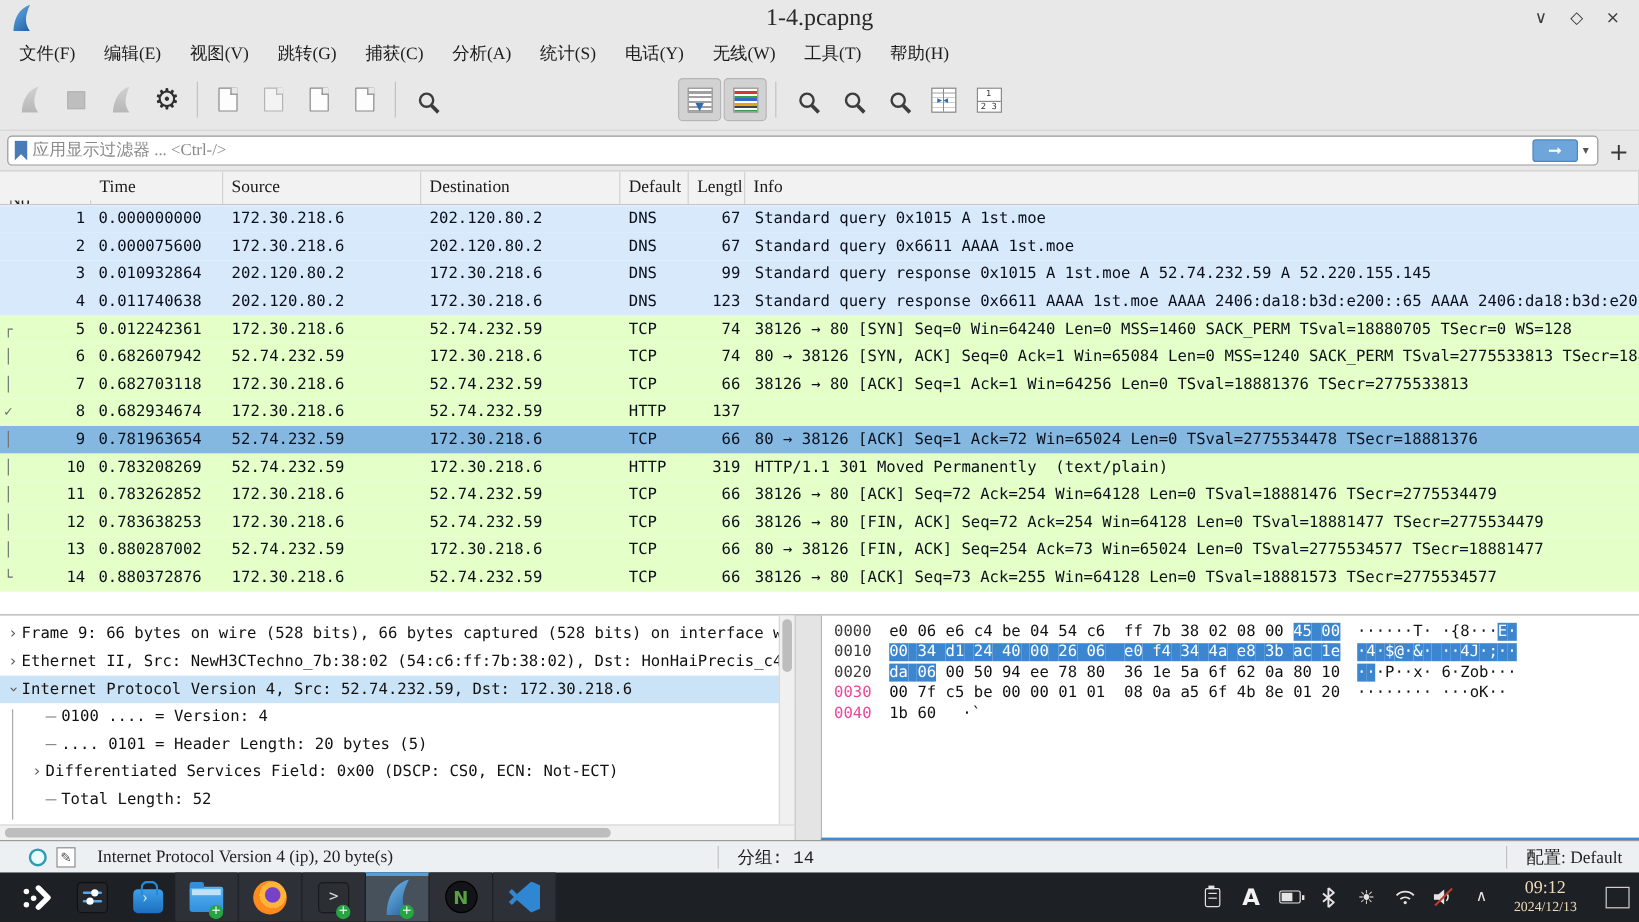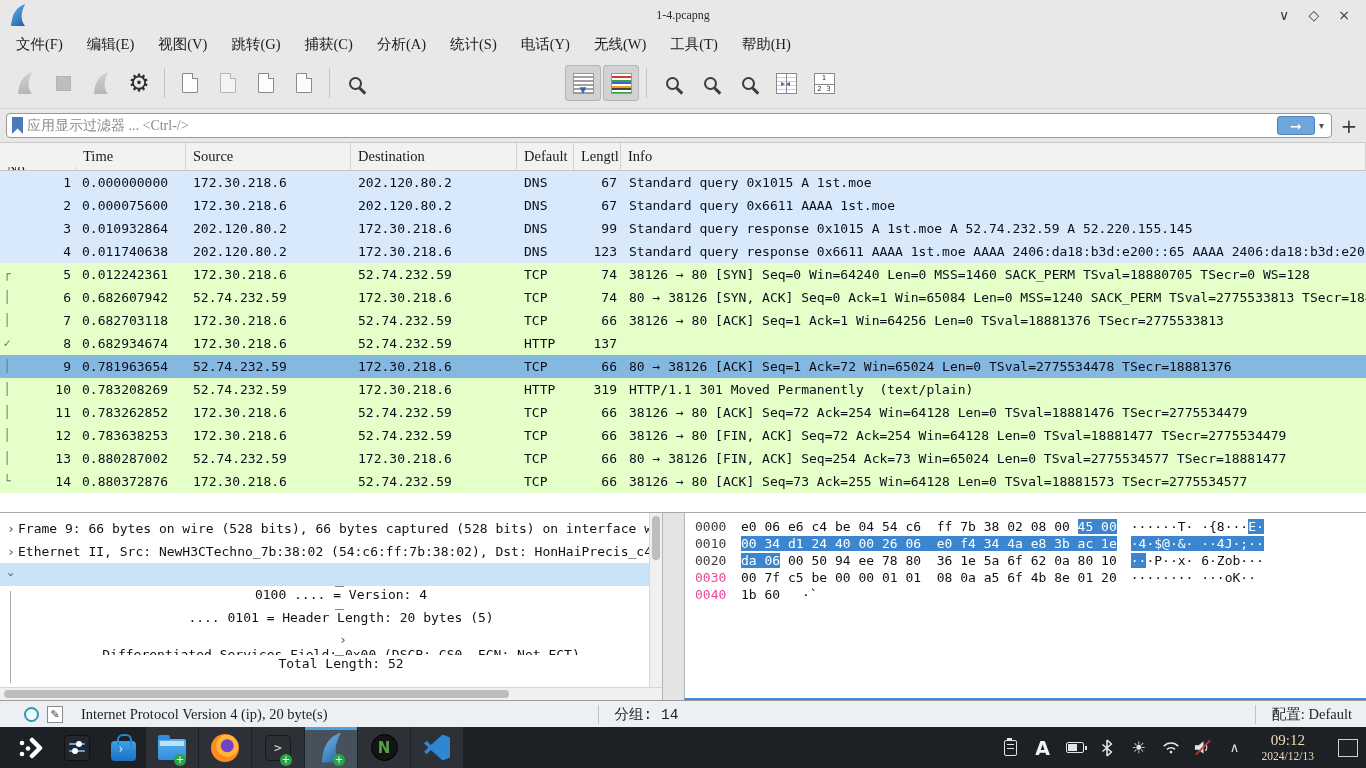--- a/index.html
+++ b/index.html
@@ -5,21 +5,21 @@
   * { margin:0; padding:0; box-sizing:border-box; }
   html,body { width:1366px; height:768px; overflow:hidden; background:#000; }
   body { font-family:"Liberation Serif", serif; }
   #window { width:1366px; height:727px; background:#e8e8e8; display:flex; flex-direction:column; }
 
   
   .titlebar { height:30px; display:flex; align-items:center; position:relative; flex:0 0 auto; }
   .title-fin { width:16px; height:22px; margin-left:10px;
     background:linear-gradient(135deg,#6db3e8,#1b5ea6);
     clip-path:path("M1 22 C2 9 7 3 15 0 C11 9 10 15 15 22 Z"); }
-  .title-text { position:absolute; left:0; right:0; text-align:center; font-size:12px; color:#2a2a2a; }
+  .title-text { position:absolute; left:0; right:0; text-align:center; font-size:20px; color:#2a2a2a; }
   .win-controls { margin-left:auto; display:flex; gap:10px; padding-right:12px; z-index:2; }
   .win-btn { width:20px; height:20px; display:flex; align-items:center; justify-content:center;
     font-size:14px; color:#3a3a3a; font-family:"DejaVu Sans",sans-serif; }
 
   
   .menubar { height:28px; display:flex; align-items:center; padding-left:4px; flex:0 0 auto; }
   .mitem { padding:2px 12px; font-size:14.5px; color:#1c1c1c; }
 
   
   .toolbar { height:50px; display:flex; align-items:center; padding:0 6px; flex:0 0 auto; }
@@ -109,21 +109,21 @@
   .details-pane { width:663px; background:#fff; border-right:1px solid #b5b5b5; display:flex;
     flex-direction:column; position:relative; }
   .dlines { flex:1; overflow:hidden; padding-top:4px; font-family:"DejaVu Sans Mono",monospace;
     font-size:13px; color:#111; position:relative; }
   .dguide { position:absolute; left:10px; top:78px; width:1px; height:92px; background:#a9a9a9; }
   .dline { height:23px; display:flex; align-items:center; white-space:pre; overflow:hidden; }
   .dline.sel { background:#cbe3f6; }
   .dexp { width:14px; margin-left:4px; color:#555; font-size:13px; text-align:center;
     font-family:"DejaVu Sans",sans-serif; flex:0 0 auto; }
   .dexp.open { transform:rotate(90deg); }
-  .dline.child { padding-left:20px;flex-direction:column; }
+  .dline.child { padding-left:20px; }
   .ddash { width:9px; height:1px; background:#8a8a8a; margin-right:4px; flex:0 0 auto; }
   .vscroll { position:absolute; right:0; top:0; bottom:13px; width:13px; background:#f0f0f0;
     border-left:1px solid #d8d8d8; }
   .vthumb { position:absolute; top:3px; left:2px; width:8px; height:44px; background:#bdbdbd; border-radius:4px; }
   .hscroll { height:13px; background:#f0f0f0; border-top:1px solid #d8d8d8; position:relative; flex:0 0 auto; }
   .hthumb { position:absolute; top:2px; left:4px; width:505px; height:8px; background:#bdbdbd; border-radius:4px; }
   .pane-splitter { width:21px; background:#e4e4e4; }
   .hex-pane { flex:1; background:#fff; border-left:1px solid #b5b5b5; border-bottom:2px solid #3d8ad8;
     padding:6px 0 0 10px; font-family:"DejaVu Sans Mono",monospace; font-size:13px; color:#111; overflow:hidden; }
   .hrow { height:17px; display:flex; white-space:pre; }
@@ -336,21 +336,21 @@
       <div class="prow tcp"><span class="pc pc-no"><span class="pmark">│</span><span class="pnum">13</span></span><span class="pc pc-time">0.880287002</span><span class="pc pc-src">52.74.232.59</span><span class="pc pc-dst">172.30.218.6</span><span class="pc pc-proto">TCP</span><span class="pc pc-len">66</span><span class="pc pc-info">80 → 38126 [FIN, ACK] Seq=254 Ack=73 Win=65024 Len=0 TSval=2775534577 TSecr=18881477</span></div>
       <div class="prow tcp"><span class="pc pc-no"><span class="pmark">└</span><span class="pnum">14</span></span><span class="pc pc-time">0.880372876</span><span class="pc pc-src">172.30.218.6</span><span class="pc pc-dst">52.74.232.59</span><span class="pc pc-proto">TCP</span><span class="pc pc-len">66</span><span class="pc pc-info">38126 → 80 [ACK] Seq=73 Ack=255 Win=64128 Len=0 TSval=18881573 TSecr=2775534577</span></div>
     </div>
 
   <div class="bottom-area">
     <div class="details-pane">
       <div class="dlines">
         <div class="dguide"></div>
       <div class="dline"><span class="dexp">›</span><span>Frame 9: 66 bytes on wire (528 bits), 66 bytes captured (528 bits) on interface wl</span></div>
           <div class="dline"><span class="dexp">›</span><span>Ethernet II, Src: NewH3CTechno_7b:38:02 (54:c6:ff:7b:38:02), Dst: HonHaiPrecis_c4:</span></div>
-          <div class="dline sel"><span class="dexp open">›</span></div>
+          <div class="dline sel"><span class="dexp open">›</span><span>Internet Protocol Version 4, Src: 52.74.232.59, Dst: 172.30.218.6</span></div>
           <div class="dline child"><span class="dexp"></span><span class="ddash"></span><span>0100 .... = Version: 4</span></div>
           <div class="dline child"><span class="dexp"></span><span class="ddash"></span><span>.... 0101 = Header Length: 20 bytes (5)</span></div>
           <div class="dline child"><span class="dexp">›</span><span>Differentiated Services Field: 0x00 (DSCP: CS0, ECN: Not-ECT)</span></div>
           <div class="dline child"><span class="dexp"></span><span class="ddash"></span><span>Total Length: 52</span></div>
         </div>
       <div class="vscroll">
         <div class="vthumb"></div>
       </div>
       <div class="hscroll">
         <div class="hthumb"></div>

